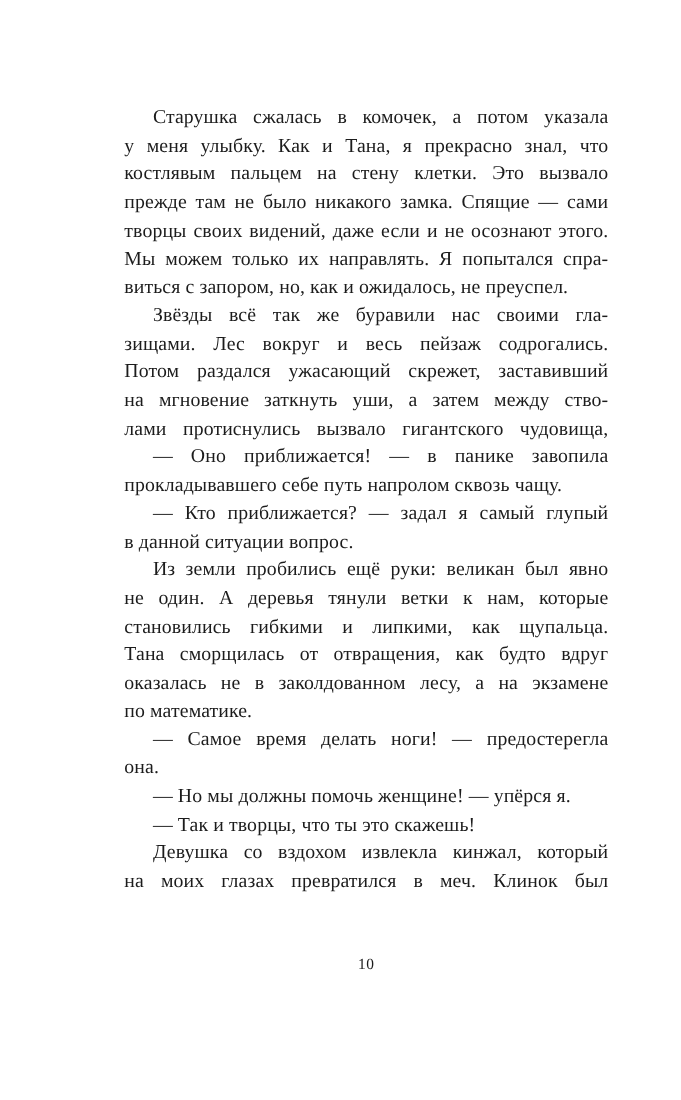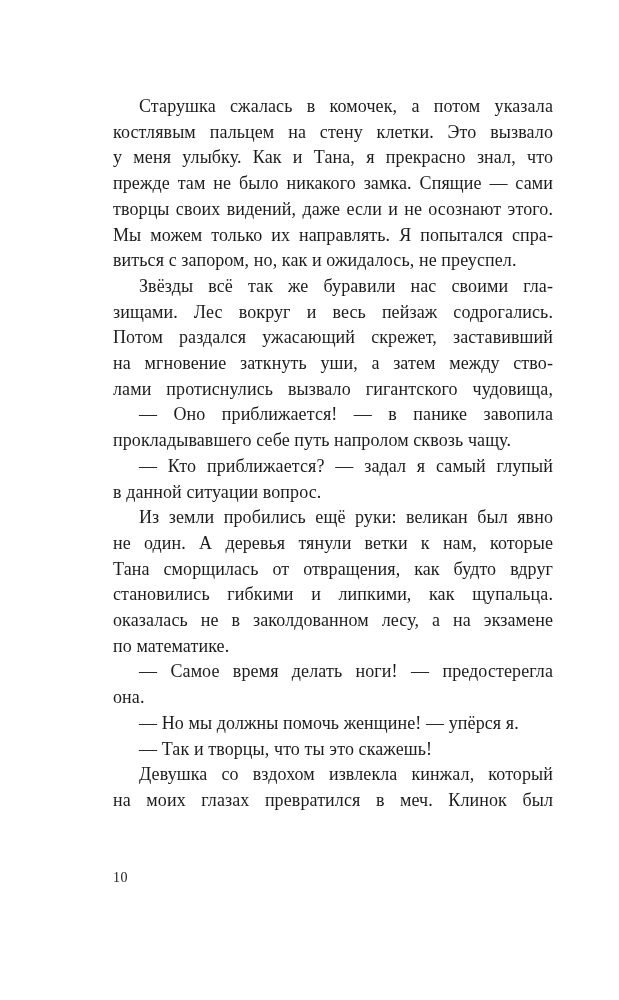--- a/index.html
+++ b/index.html
@@ -40,52 +40,52 @@
     text-align-last: left;
   }
   .line.par-first {
     text-indent: 26px;
   }
   .page-number {
     position: absolute;
     left: 113px;
     width: 440px;
     top: 870px;
-    text-align: left;
+    text-align: center;
     font-size: 14px;
     letter-spacing: 0.5px;
     color: #1c1c1c;
     font-family: "Liberation Serif", "DejaVu Serif", serif;
   }
 </style>
 </head>
 <body>
 
 <div class="book-page">
   <div class="page-text">
       <div class="line par-first">Старушка сжалась в комочек, а потом указала</div>
+      <div class="line">у меня улыбку. Как и Тана, я прекрасно знал, что</div>
       <div class="line">костлявым пальцем на стену клетки. Это вызвало</div>
-      <div class="line">у меня улыбку. Как и Тана, я прекрасно знал, что</div>
       <div class="line">прежде там не было никакого замка. Спящие — сами</div>
       <div class="line">творцы своих видений, даже если и не осознают этого.</div>
       <div class="line">Мы можем только их направлять. Я попытался спра-</div>
       <div class="line par-end">виться с запором, но, как и ожидалось, не преуспел.</div>
       <div class="line par-first">Звёзды всё так же буравили нас своими гла-</div>
       <div class="line">зищами. Лес вокруг и весь пейзаж содрогались.</div>
       <div class="line">Потом раздался ужасающий скрежет, заставивший</div>
       <div class="line">на мгновение заткнуть уши, а затем между ство-</div>
       <div class="line">лами протиснулись вызвало гигантского чудовища,</div>
       <div class="line par-first">— Оно приближается! — в панике завопила</div>
       <div class="line par-end">прокладывавшего себе путь напролом сквозь чащу.</div>
       <div class="line par-first">— Кто приближается? — задал я самый глупый</div>
       <div class="line par-end">в данной ситуации вопрос.</div>
       <div class="line par-first">Из земли пробились ещё руки: великан был явно</div>
       <div class="line">не один. А деревья тянули ветки к нам, которые</div>
+      <div class="line">становились гибкими и липкими, как щупальца.</div>
       <div class="line">Тана сморщилась от отвращения, как будто вдруг</div>
-      <div class="line">становились гибкими и липкими, как щупальца.</div>
       <div class="line">оказалась не в заколдованном лесу, а на экзамене</div>
       <div class="line par-end">по математике.</div>
       <div class="line par-first">— Самое время делать ноги! — предостерегла</div>
       <div class="line par-end">она.</div>
       <div class="line par-first par-end">— Но мы должны помочь женщине! — упёрся я.</div>
       <div class="line par-first par-end">— Так и творцы, что ты это скажешь!</div>
       <div class="line par-first">Девушка со вздохом извлекла кинжал, который</div>
       <div class="line">на моих глазах превратился в меч. Клинок был</div>
     </div>
   <div class="page-number">10</div>

